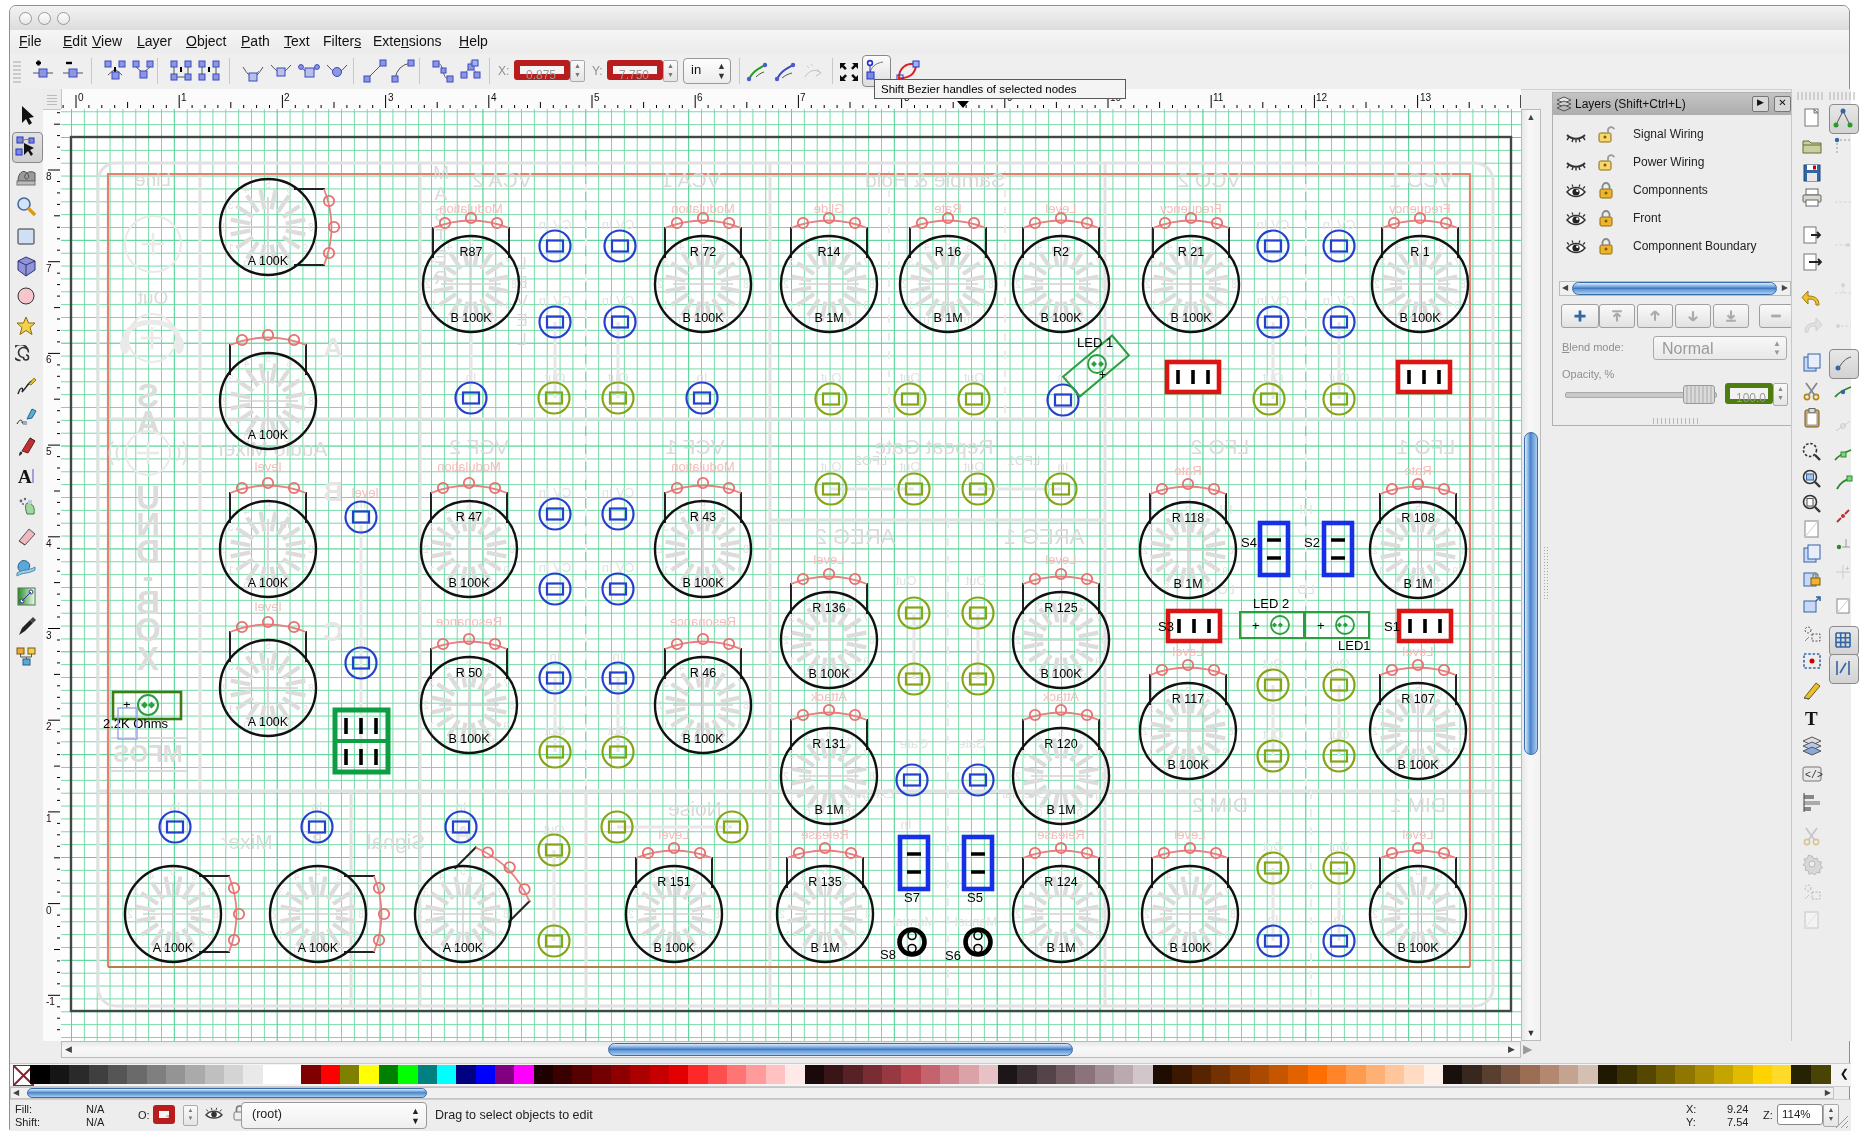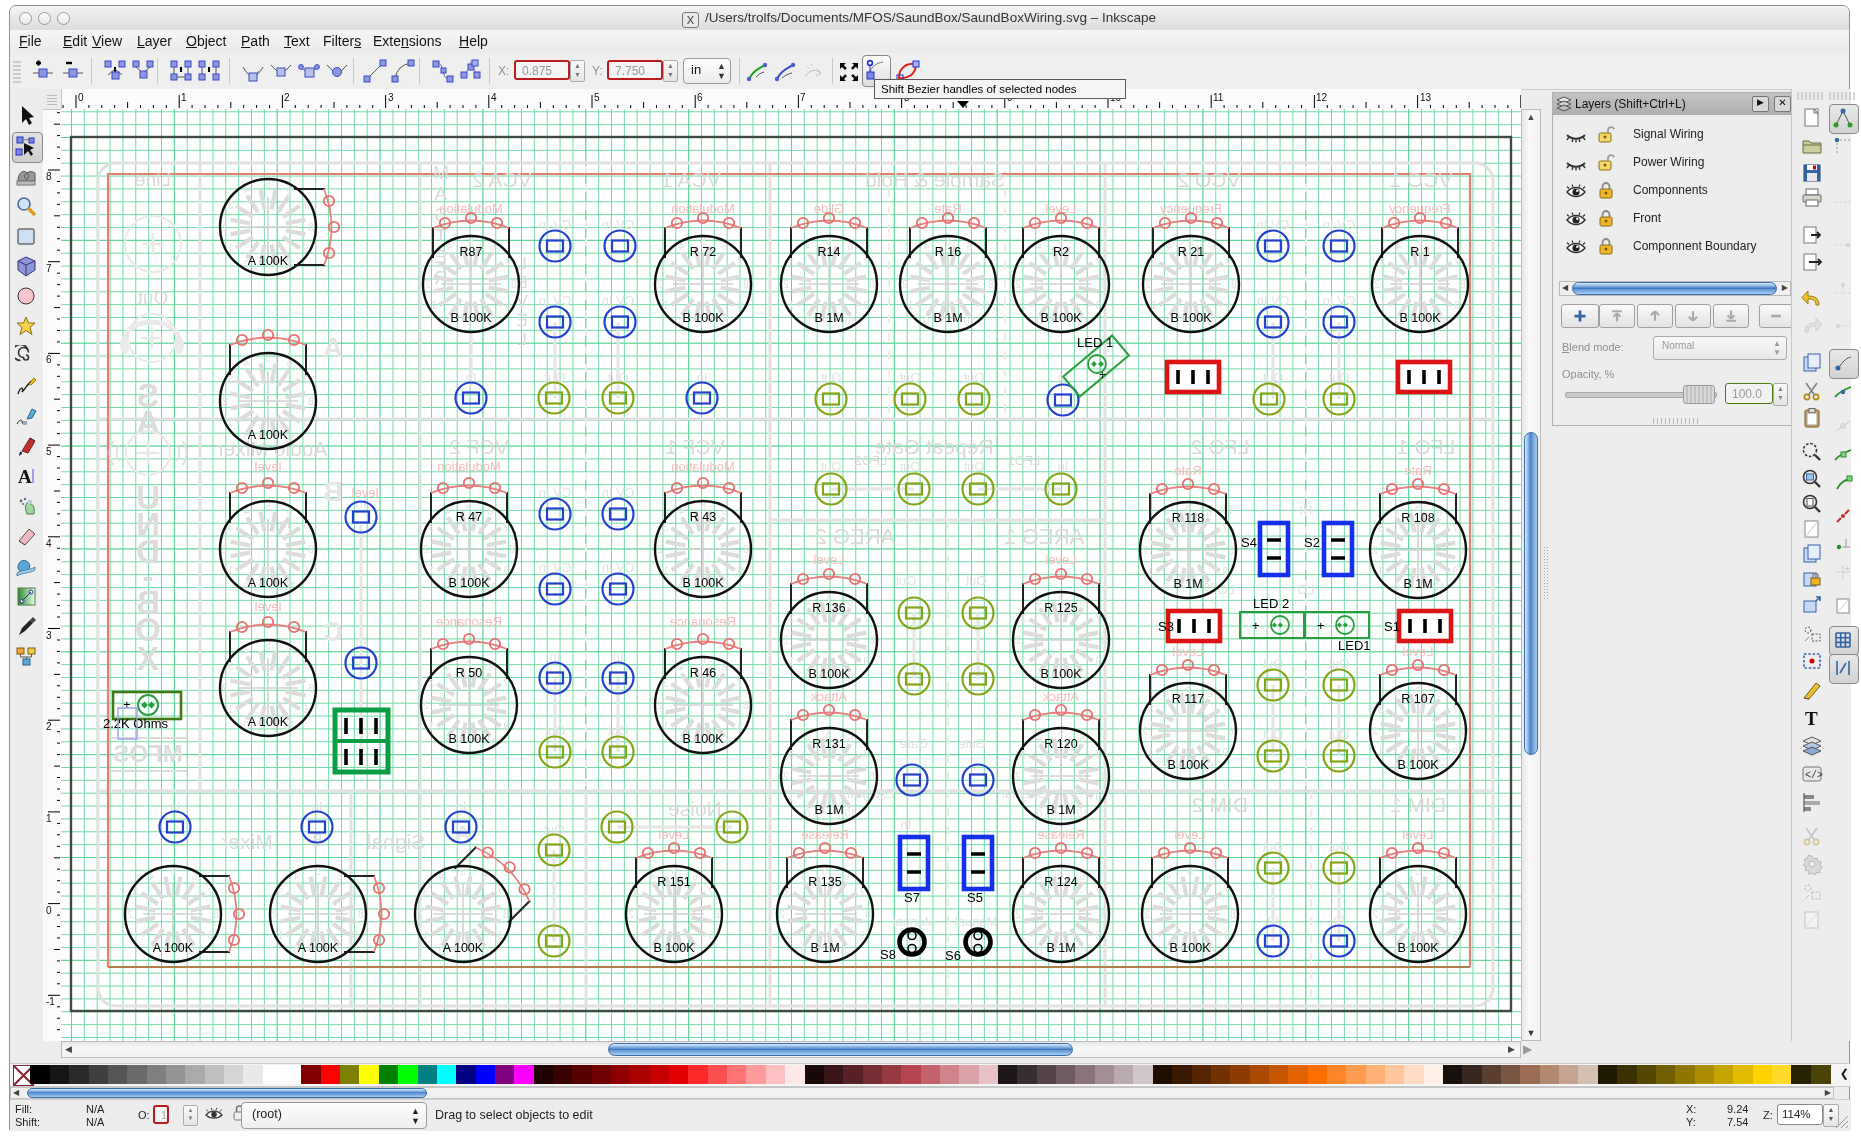--- a/index.html
+++ b/index.html
@@ -8,21 +8,21 @@
 #titlebar{left:0;top:0;width:100%;height:24px;border-radius:6px 6px 0 0;
  background:linear-gradient(#f3f3f3,#dcdcdc);border-bottom:1px solid #b4b4b4;}
 .tl{position:absolute;top:6px;width:11px;height:11px;border-radius:50%;
  border:1px solid #9a9a9a;background:linear-gradient(#fdfdfd,#e8e8e8);}
 #titletext{position:absolute;top:4px;left:672px;font-size:13.5px;color:#333;white-space:nowrap;}
 #menubar{left:0;top:24px;width:100%;height:23px;background:linear-gradient(#f6f6f6,#ebebeb);border-bottom:1px solid #c9c9c9;}
 .mi{position:absolute;top:3px;font-size:14px;color:#111;}
 .mi u{text-decoration:underline;}
 #toolbar{left:0;top:47px;width:100%;height:36px;background:#efefef;border-bottom:1px solid #d0d0d0;}
 .tsep{position:absolute;top:5px;width:1px;height:26px;background:#c8c8c8;}
-.spin{position:absolute;height:20px;background:#f4f4f4;border:2px solid #b91c1c;border-radius:3px;
+.spin{position:absolute;height:20px;background:#f4f4f4;border:6px solid #b91c1c;border-radius:3px;
  font-size:12px;color:#9a9a9a;padding:2px 4px 0 6px;box-sizing:border-box;}
 .spinup{position:absolute;width:13px;height:20px;border:1px solid #aaa;border-radius:2px;background:linear-gradient(#fafafa,#e4e4e4);}
 .lbl{position:absolute;font-size:12px;color:#8f8f8f;}
 #hruler{left:51px;top:83px;width:1460px;height:20px;background:#fbfbfb;border-bottom:1px solid #b5b5b5;}
 #vruler{left:33px;top:103px;width:18px;height:932px;background:#fbfbfb;border-right:1px solid #b5b5b5;}
 #rcorner{left:33px;top:83px;width:18px;height:20px;background:#ececec;border-right:1px solid #c5c5c5;border-bottom:1px solid #c5c5c5;}
 #toolcol{left:0;top:83px;width:33px;height:952px;background:#ededed;}
 #canvas{left:51px;top:103px;width:1460px;height:932px;background:#fff;overflow:hidden;}
 #vscroll{left:1511px;top:103px;width:20px;height:932px;background:linear-gradient(90deg,#e8e8e8,#f8f8f8 40%,#f2f2f2);border:1px solid #bbb;box-sizing:border-box;}
 #hscroll{left:51px;top:1035px;width:1460px;height:17px;background:linear-gradient(#e8e8e8,#f8f8f8 40%,#f2f2f2);border:1px solid #bbb;box-sizing:border-box;}
@@ -46,21 +46,20 @@
 #tooltip{left:864px;top:73px;width:252px;height:20px;background:#f4f4f4;border:1px solid #5a5a5a;
  font-size:11.5px;color:#000;padding-top:3px;padding-left:6px;box-sizing:border-box;z-index:60;}
 .icon{position:absolute;}
 </style></head><body>
 <div id="page">
     <div id="win">
 <div id="titlebar" class="abs">
 <div class="tl" style="left:9px"></div>
 <div class="tl" style="left:28px"></div>
 <div class="tl" style="left:47px"></div>
-<div id="titletext"><span style="display:inline-block;width:15px;height:14px;border:1px solid #777;border-radius:3px;background:#e8e8e8;text-align:center;font-size:11px;line-height:14px;vertical-align:-2px;margin-right:6px;">X</span>/Users/trolfs/Documents/MFOS/SaundBox/SaundBoxWiring.svg – Inkscape</div>
 </div>
 <div id="menubar" class="abs">
 <div class="mi" style="left:9px"><u>F</u>ile</div>
 <div class="mi" style="left:53px"><u>E</u>dit</div>
 <div class="mi" style="left:82px"><u>V</u>iew</div>
 <div class="mi" style="left:127px"><u>L</u>ayer</div>
 <div class="mi" style="left:176px"><u>O</u>bject</div>
 <div class="mi" style="left:231px"><u>P</u>ath</div>
 <div class="mi" style="left:274px"><u>T</u>ext</div>
 <div class="mi" style="left:313px">Filter<u>s</u></div>
@@ -993,27 +992,27 @@
             <path d="M16 9 V23 M16 23 L10 17 M16 23 L22 17" stroke="#aaa" stroke-width="3" fill="none"></path>
           </svg></div>
         <div class="laybtn" style="left:160px;top:211px;width:34px;"><svg width="34" height="22" viewBox="0 0 32 32">
             <path d="M16 8 V20 M16 20 L11 15 M16 20 L21 15 M9 23 H23" stroke="#aaa" stroke-width="3" fill="none"></path>
           </svg></div>
         <div class="laybtn" style="left:206px;top:211px;width:32px;"><svg width="32" height="22" viewBox="0 0 32 32">
             <path d="M9 16 H23" stroke="#aaa" stroke-width="4"></path>
           </svg></div>
         <div class="st" style="left:9px;top:248px;color:#8f8f8f;"><u style="text-decoration:underline">B</u>lend mode:</div>
         <div class="abs" style="left:100px;top:243px;width:132px;height:22px;border:1px solid #aaa;border-radius:3px;background:linear-gradient(#f8f8f8,#e8e8e8);">
-          <span style="position:absolute;left:8px;top:3px;font-size:10px;color:#9a9a9a;">Normal</span>
+          <span style="position:absolute;left:8px;top:3px;font-size:16px;color:#9a9a9a;">Normal</span>
           <span style="position:absolute;right:5px;top:2px;font-size:8px;color:#999;">▲<br>▼</span>
         </div>
         <div class="st" style="left:9px;top:275px;color:#8f8f8f;">Opacity, %</div>
         <div class="abs" style="left:12px;top:299px;width:150px;height:4px;background:#c8c8c8;border-radius:2px;border:1px solid #aaa;"></div>
         <div class="abs" style="left:130px;top:292px;width:30px;height:17px;border:1px solid #999;border-radius:3px;background:repeating-linear-gradient(90deg,#dadada 0 2px,#c2c2c2 2px 4px);"></div>
-        <div class="abs" style="left:172px;top:290px;width:48px;height:21px;border:1px solid #4d7c0f;border-radius:3px;background:#f2f2f2;font-size:12px;color:#9a9a9a;padding:3px 0 0 6px;box-sizing:border-box;">100.0</div>
+        <div class="abs" style="left:172px;top:290px;width:48px;height:21px;border:5px solid #4d7c0f;border-radius:3px;background:#f2f2f2;font-size:12px;color:#9a9a9a;padding:3px 0 0 6px;box-sizing:border-box;">100.0</div>
         <div class="spinup" style="left:220px;top:290px;height:21px;">
           <div style="font-size:7px;color:#888;text-align:center;line-height:9px;">▲<br>▼</div>
         </div>
         <div class="abs" style="left:100px;top:325px;width:46px;height:6px;background:repeating-linear-gradient(90deg,#b8b8b8 0 1.5px,transparent 1.5px 4px);"></div>
       </div>
 <div class="abs" style="left:1781px;top:83px;width:60px;height:952px;background:#ededed;">
         <div class="abs" style="left:0px;top:0px;width:1px;height:952px;background:#c8c8c8;"></div>
         <svg class="icon" style="left:10px;top:18px" width="22" height="22" viewBox="0 0 22 22">
           <rect x="4" y="2" width="13" height="17" fill="#fff" stroke="#777"></rect>
           <path d="M13 2 l4 4 h-4z" fill="#ddd" stroke="#777"></path>

